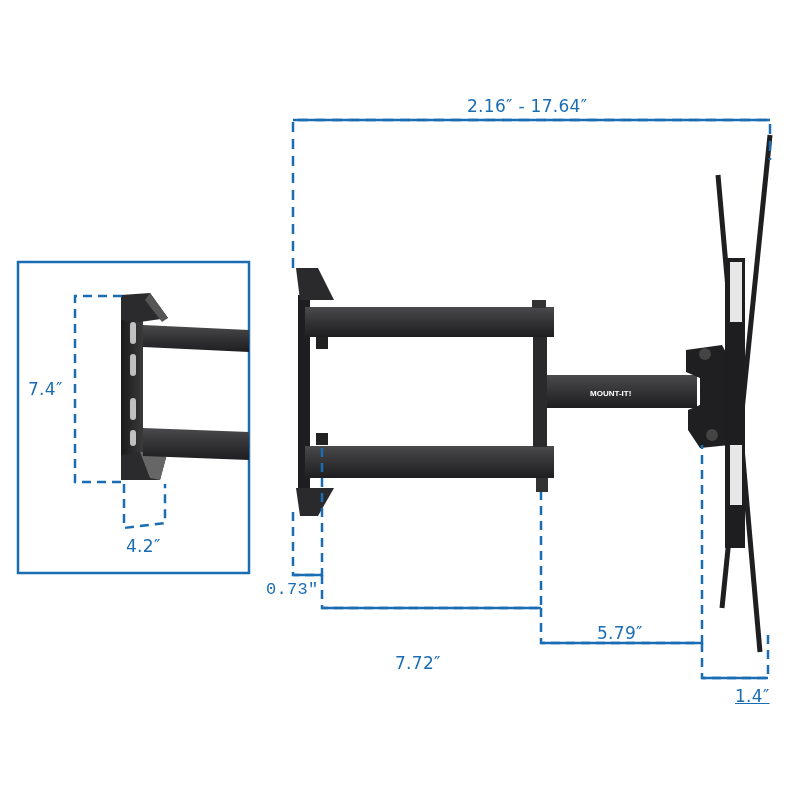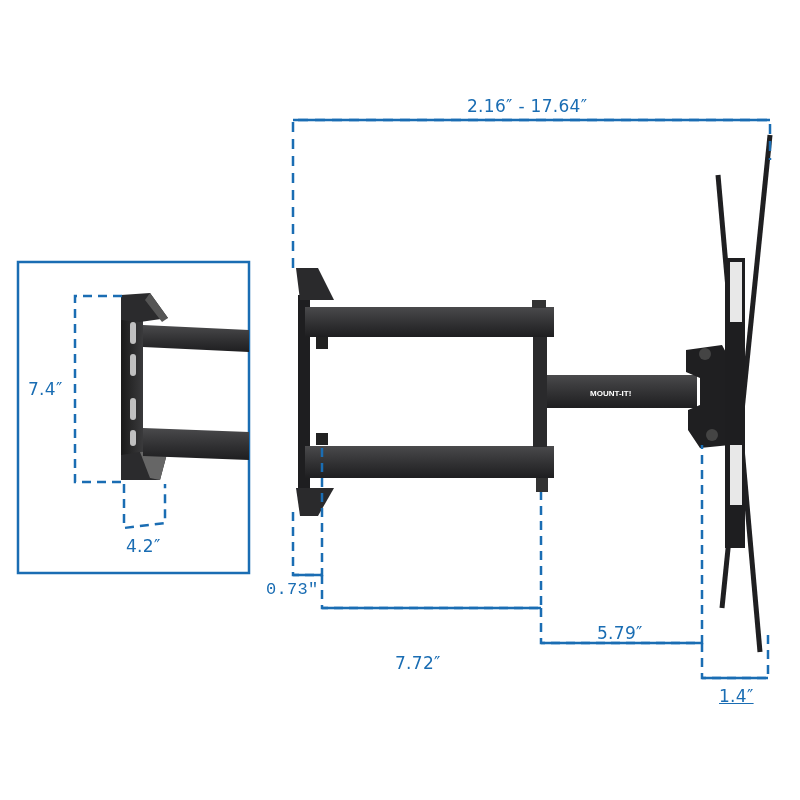--- a/index.html
+++ b/index.html
@@ -93,13 +93,13 @@
     <line x1="702" y1="678" x2="768" y2="678"></line>
   </g>
 </svg>
 
 <div class="lbl" style="left:467px;top:96px;">2.16″ - 17.64″</div>
 <div class="lbl" style="left:28px;top:379px;">7.4″</div>
 <div class="lbl" style="left:126px;top:536px;">4.2″</div>
 <div class="lbl" style="left:266px;top:580px;font-family:Liberation Mono, monospace;">0.73″</div>
 <div class="lbl" style="left:395px;top:617px;margin-top:36px;">7.72″</div>
 <div class="lbl" style="left:597px;top:623px;text-align:center;">5.79″</div>
-<div class="lbl" style="left:719px;top:686px;text-decoration:underline;">1.4″</div>
+<div class="lbl" style="left:735px;top:686px;text-decoration:underline;">1.4″</div>
 
 </body></html>

